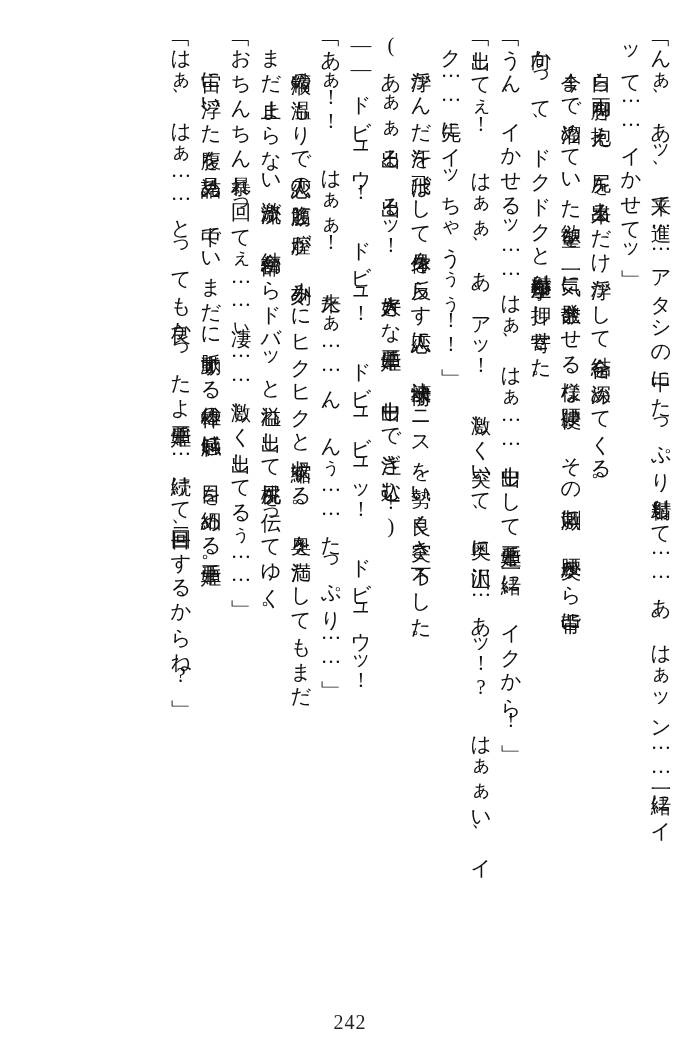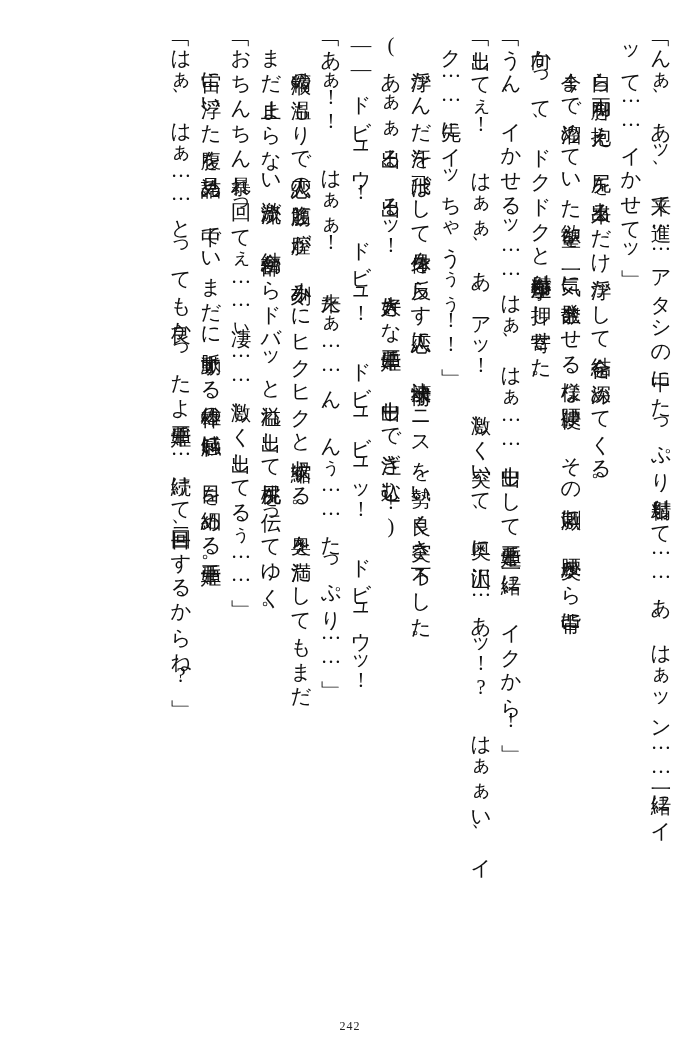--- a/index.html
+++ b/index.html
@@ -44,21 +44,21 @@
     font-family: "Liberation Serif", "DejaVu Serif", serif;
     font-weight: 500;
     color: #111111;
   }
   .page-number {
     position: absolute;
     bottom: 16px;
     left: 0;
     right: 0;
     text-align: center;
-    font-size: 12px;
+    font-size: 20px;
     font-family: "Liberation Serif", "DejaVu Serif", serif;
     color: #222;
     letter-spacing: 1px;
   }
 </style>
 </head>
 <body>
 
 <div class="page">
   <div class="text-block" id="text-block">

